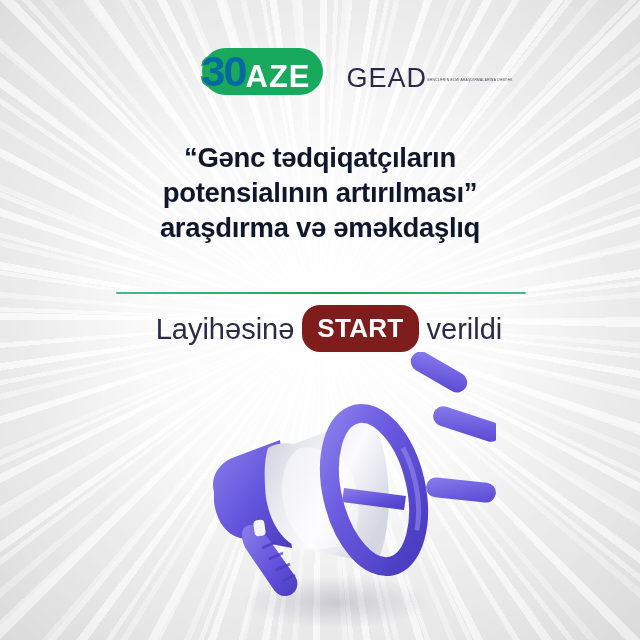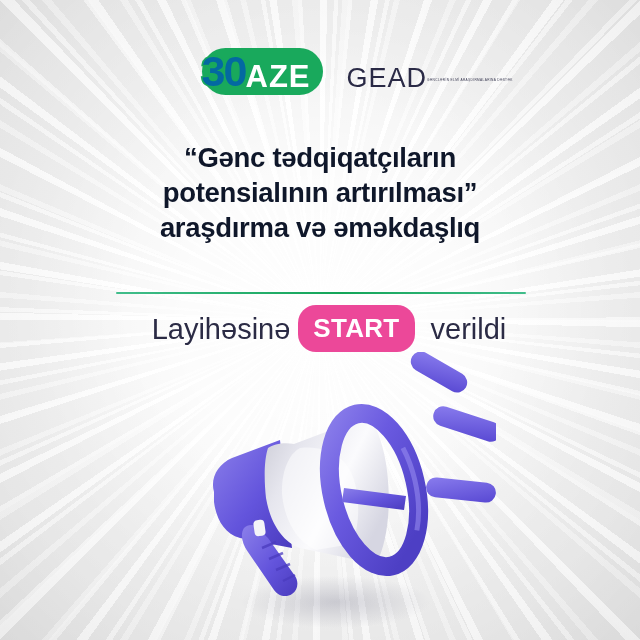--- a/index.html
+++ b/index.html
@@ -184,24 +184,24 @@
     justify-content: center;
     align-items: center;
     gap: 0px;
     color: #2b2b45;
     font-size: 29px;
     line-height: 40px;
     white-space: nowrap;
     margin-left: 9px;
   }
   .subline .sb-pre { padding-right: 8px; }
-  .subline .sb-post { padding-left: 16px; }
+  .subline .sb-post { padding-left: 8px; }
   .start-pill {
     display: inline-block;
-    background: #ec4899;
+    background: #7f1d1d;
     color: #ffffff;
     font-weight: bold;
     font-size: 26px;
     letter-spacing: 0.3px;
     padding: 3px 15px 4px 15px;
     border-radius: 18px;
   }
 
   
   .megaphone {

